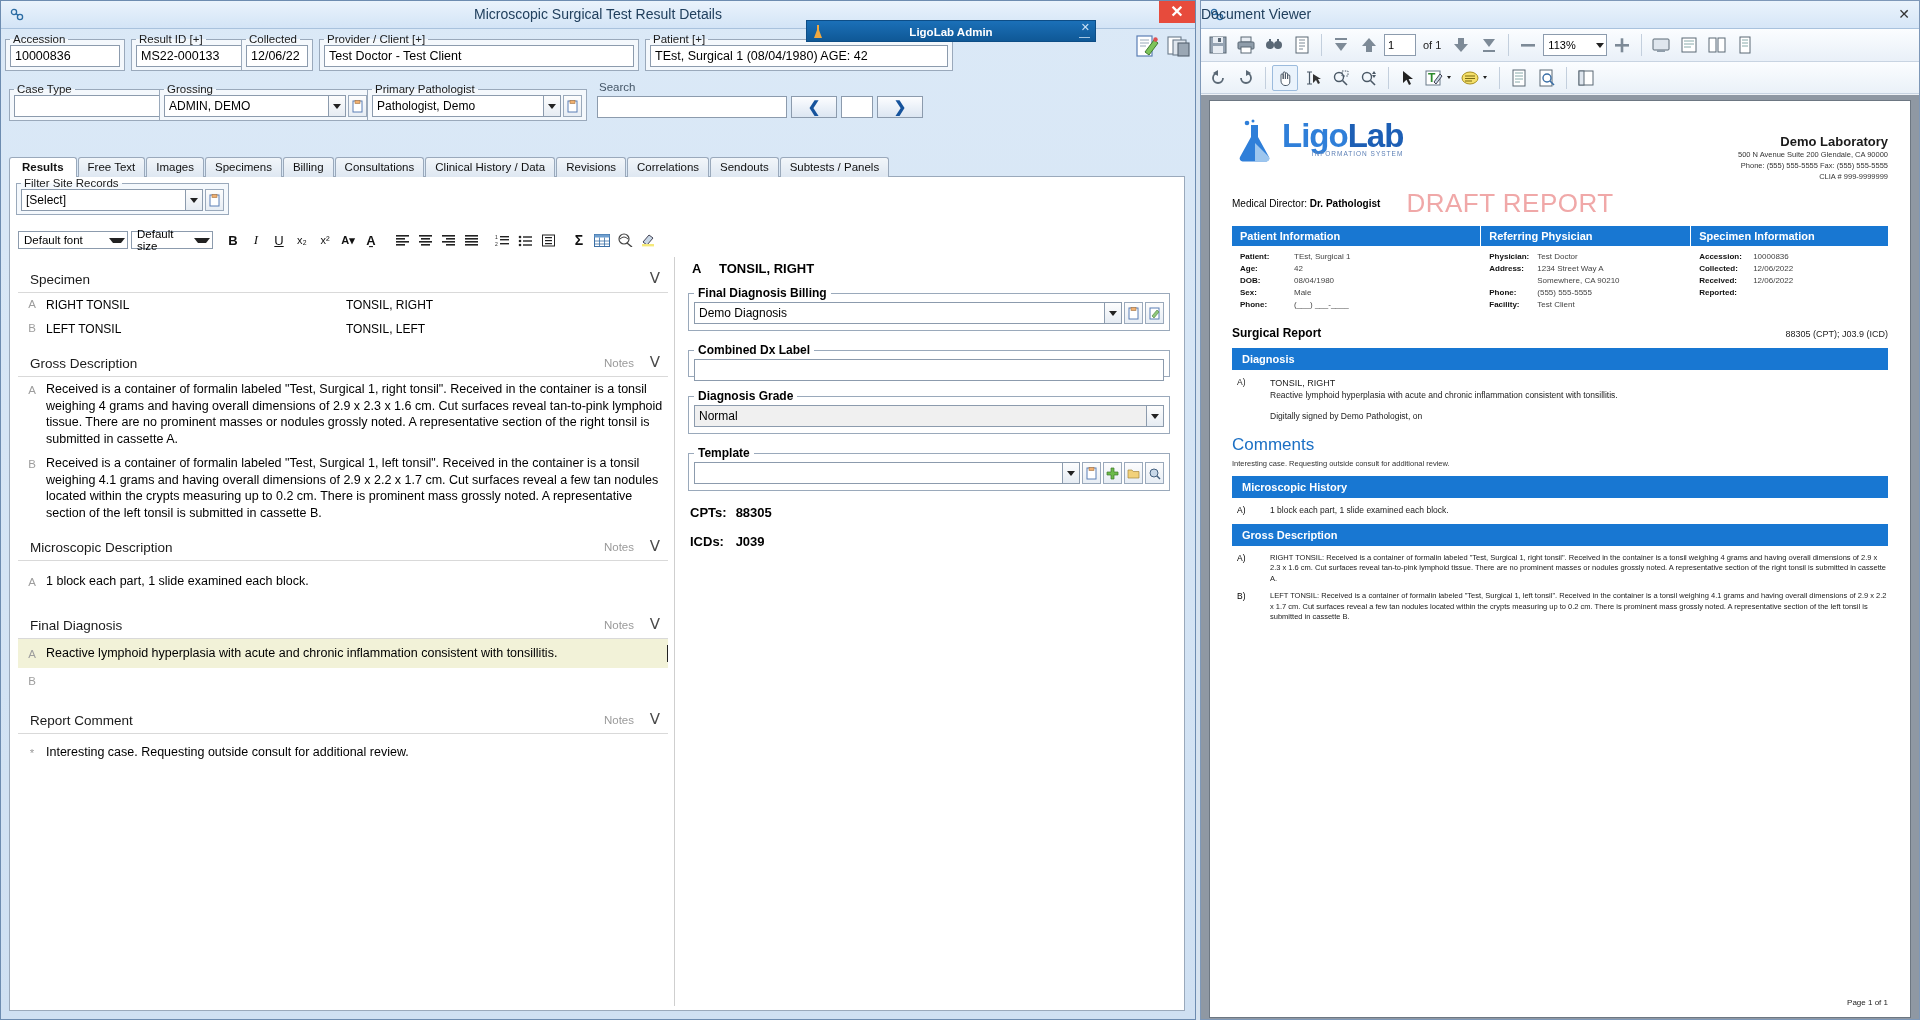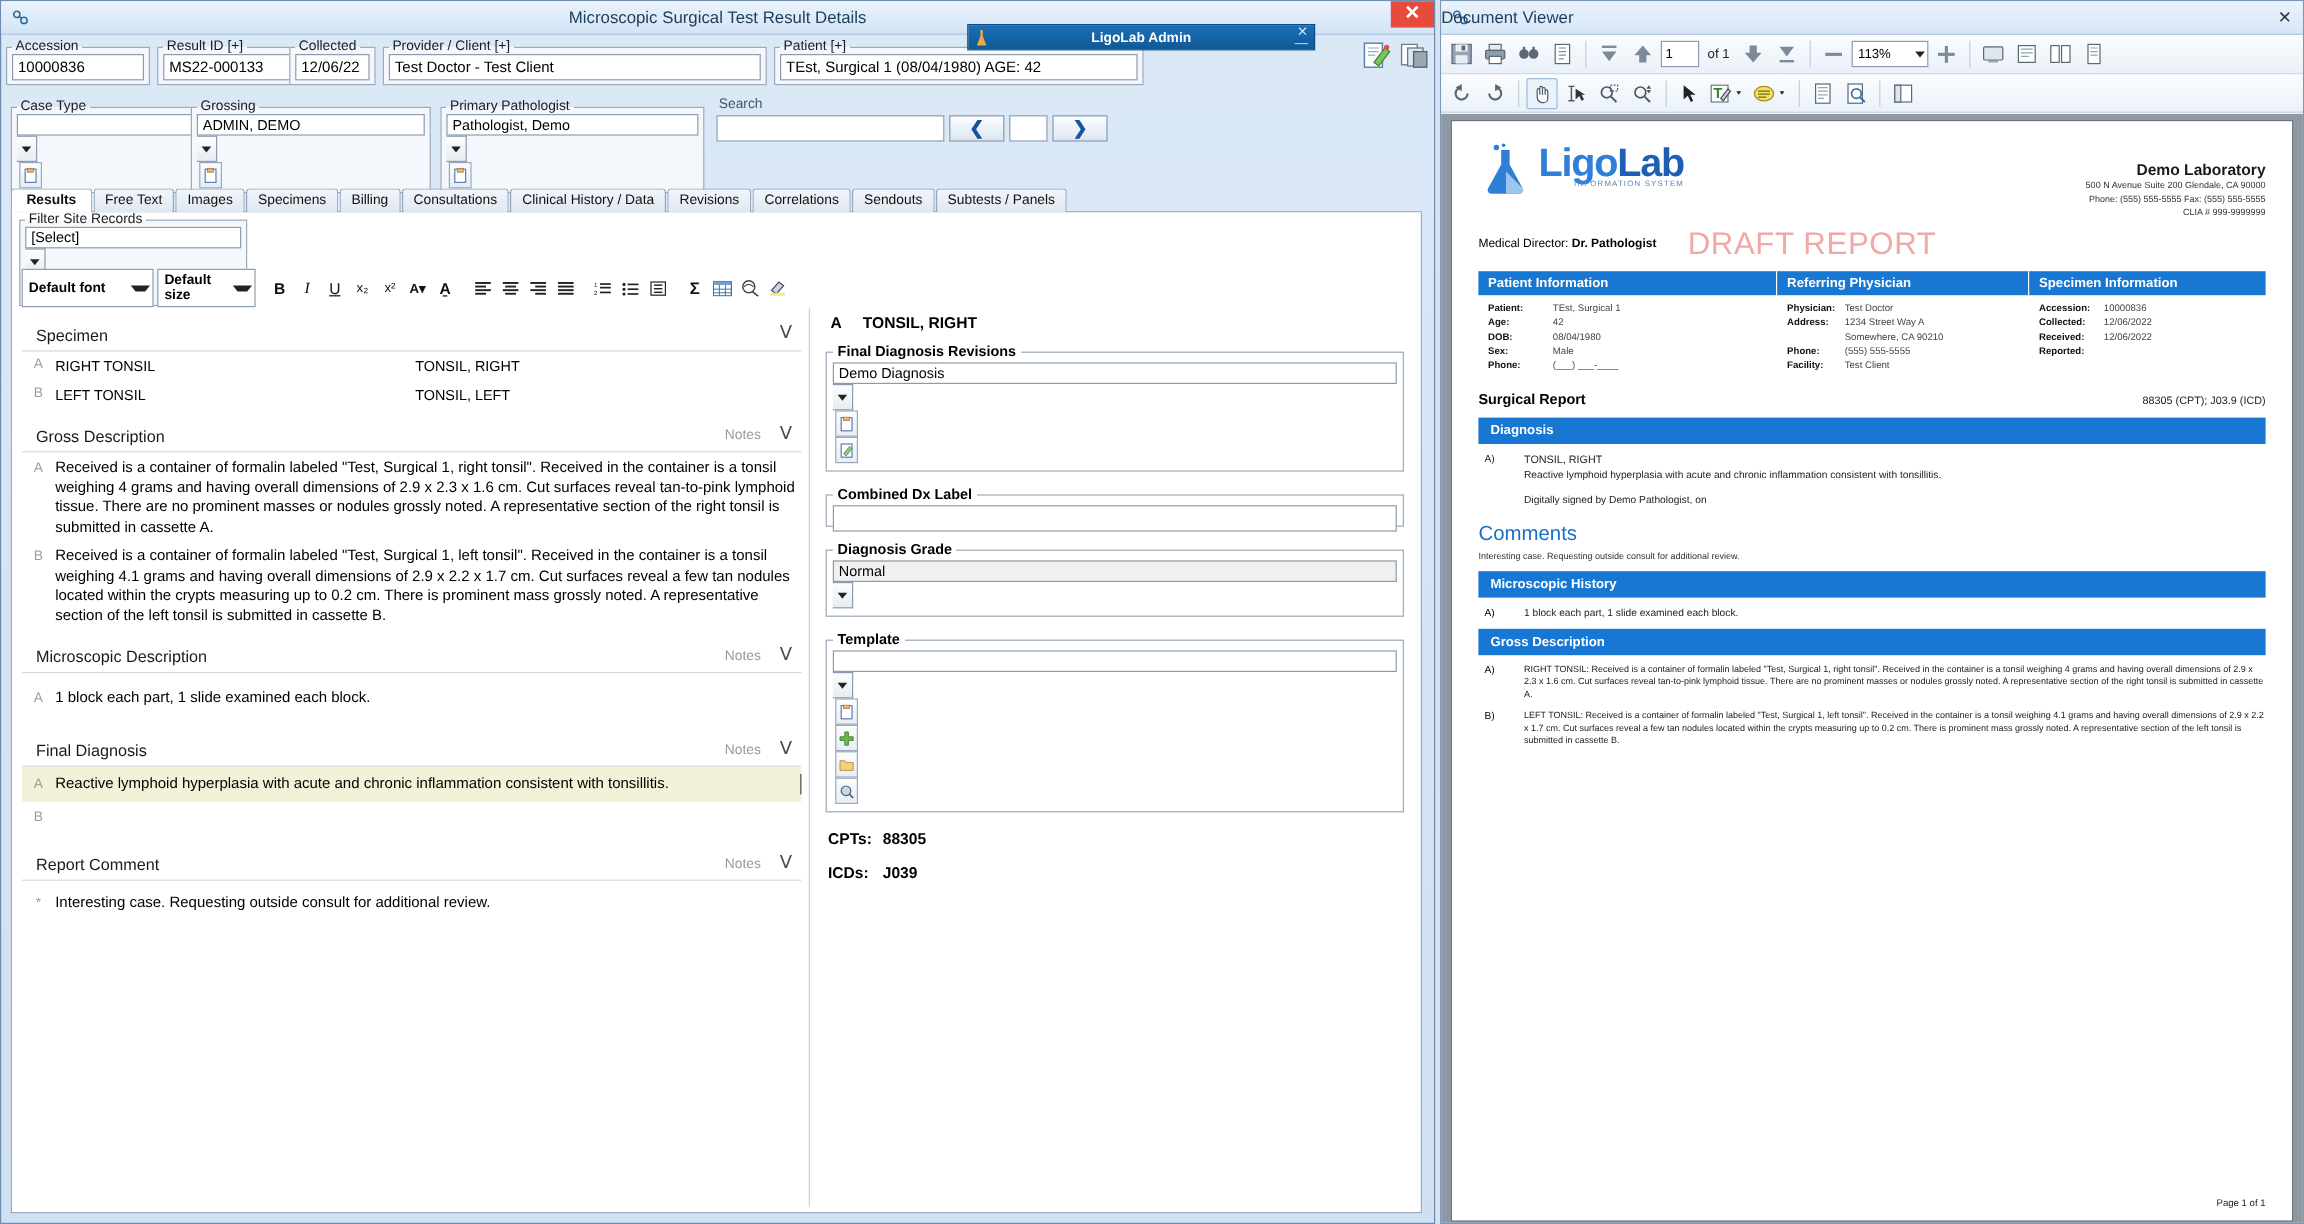--- a/index.html
+++ b/index.html
@@ -45,21 +45,21 @@
     font-size:11.5px; padding:0 3px; color:#1b1b1b;
   }
   .fld {
     background:#fff; border:1px solid #8c9bad; height:22px;
     padding:2px 4px; font-size:12.5px; width:100%;
     font-family:"Liberation Sans", sans-serif; color:#000;
   }
 
   
   .hdr-row2 { position:absolute; left:8px; top:54px; right:10px; height:42px; }
-  .combo { position:relative; display:flex; align-items:stretch;flex-direction:column; }
+  .combo { position:relative; display:flex; align-items:stretch; }
   .combo input {
     flex:1; height:22px; border:1px solid #8c9bad; background:#fff;
     padding:1px 4px; font-size:12px; min-width:0;
     font-family:"Liberation Sans", sans-serif;
   }
   .combo .arrow {
     width:17px; height:22px; border:1px solid #8c9bad; border-left:none;
     background:linear-gradient(#fdfdfd,#e6ecf3);
     display:flex; align-items:center; justify-content:center; cursor:pointer;
   }
@@ -104,23 +104,23 @@
 
   
   .filter-fs { position:absolute; left:6px; top:4px; width:190px; }
 
   
   .rtoolbar {
     position:absolute; left:8px; top:50px; right:6px; height:26px;
     display:flex; align-items:center; gap:1px;
   }
   .rtoolbar .selbox {
-    height:32px; border:1px solid #8c9bad; background:#fff;
+    height:18px; border:1px solid #8c9bad; background:#fff;
     display:flex; align-items:center; padding:0 2px 0 5px;
-    font-size:11.5px; cursor:pointer;font-weight:bold;
+    font-size:11.5px; cursor:pointer;
   }
   .rtoolbar .selbox .ar {
     margin-left:auto; border-left:4px solid transparent;
     border-right:4px solid transparent; border-top:5px solid #222;
     padding-left:8px;
   }
   .tb-btn {
     width:22px; height:22px; display:flex; align-items:center;
     justify-content:center; cursor:pointer; font-size:13px; color:#111;
   }
@@ -606,21 +606,21 @@
 
         <div class="vsplit"></div>
 
         <div class="dx-col">
           <div class="dx-title">
             <span class="ltr">A</span>
             <span>TONSIL, RIGHT</span>
           </div>
 
           <fieldset class="dxfs">
-            <legend>Final Diagnosis Revisions</legend>
+            <legend>Final Diagnosis Billing</legend>
             <div class="combo">
               <input value="Demo Diagnosis" style="">
               <div class="arrow"></div>
               <div class="icon-btn">
                 <svg width="12" height="13" viewBox="0 0 12 13">
                     <rect x="1" y="1" width="9" height="11" fill="#fff" stroke="#5b7fb5"></rect>
                     <rect x="3" y="0.5" width="5" height="3" fill="#f0b070" stroke="#a07040" stroke-width=".6"></rect>
                   </svg>
               </div>
               <div class="icon-btn">

